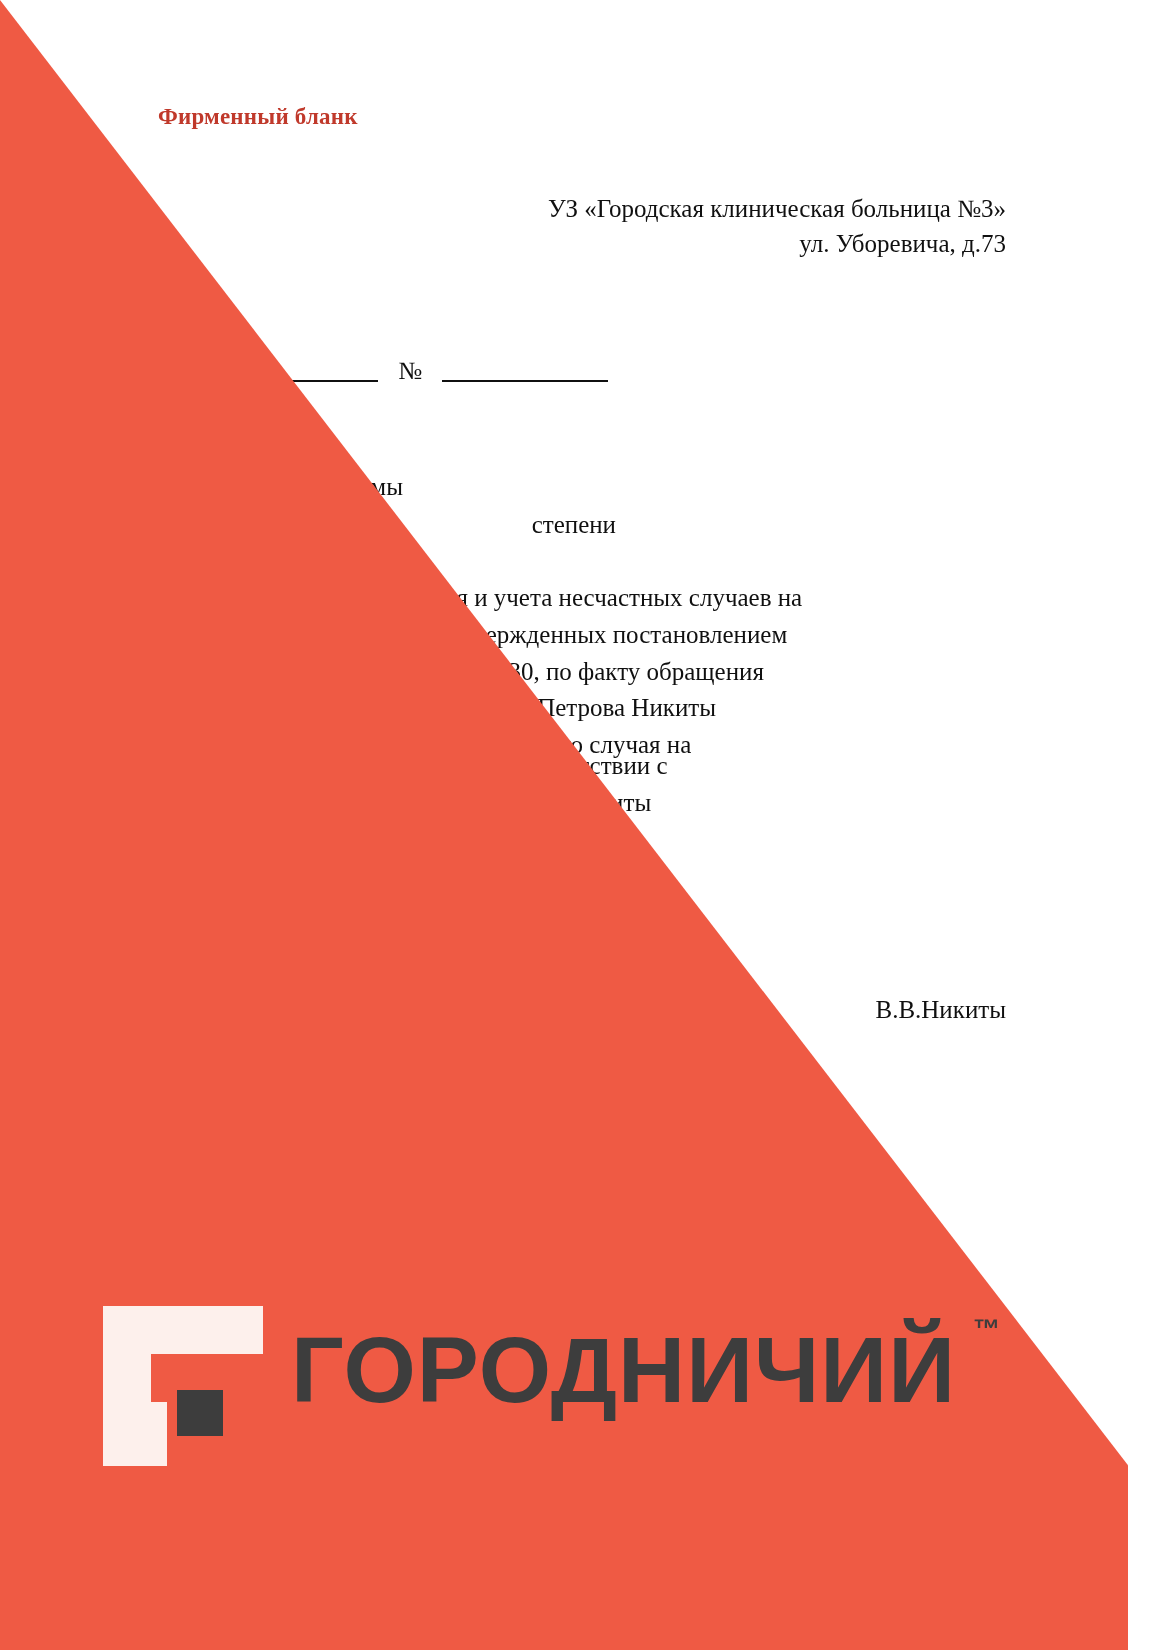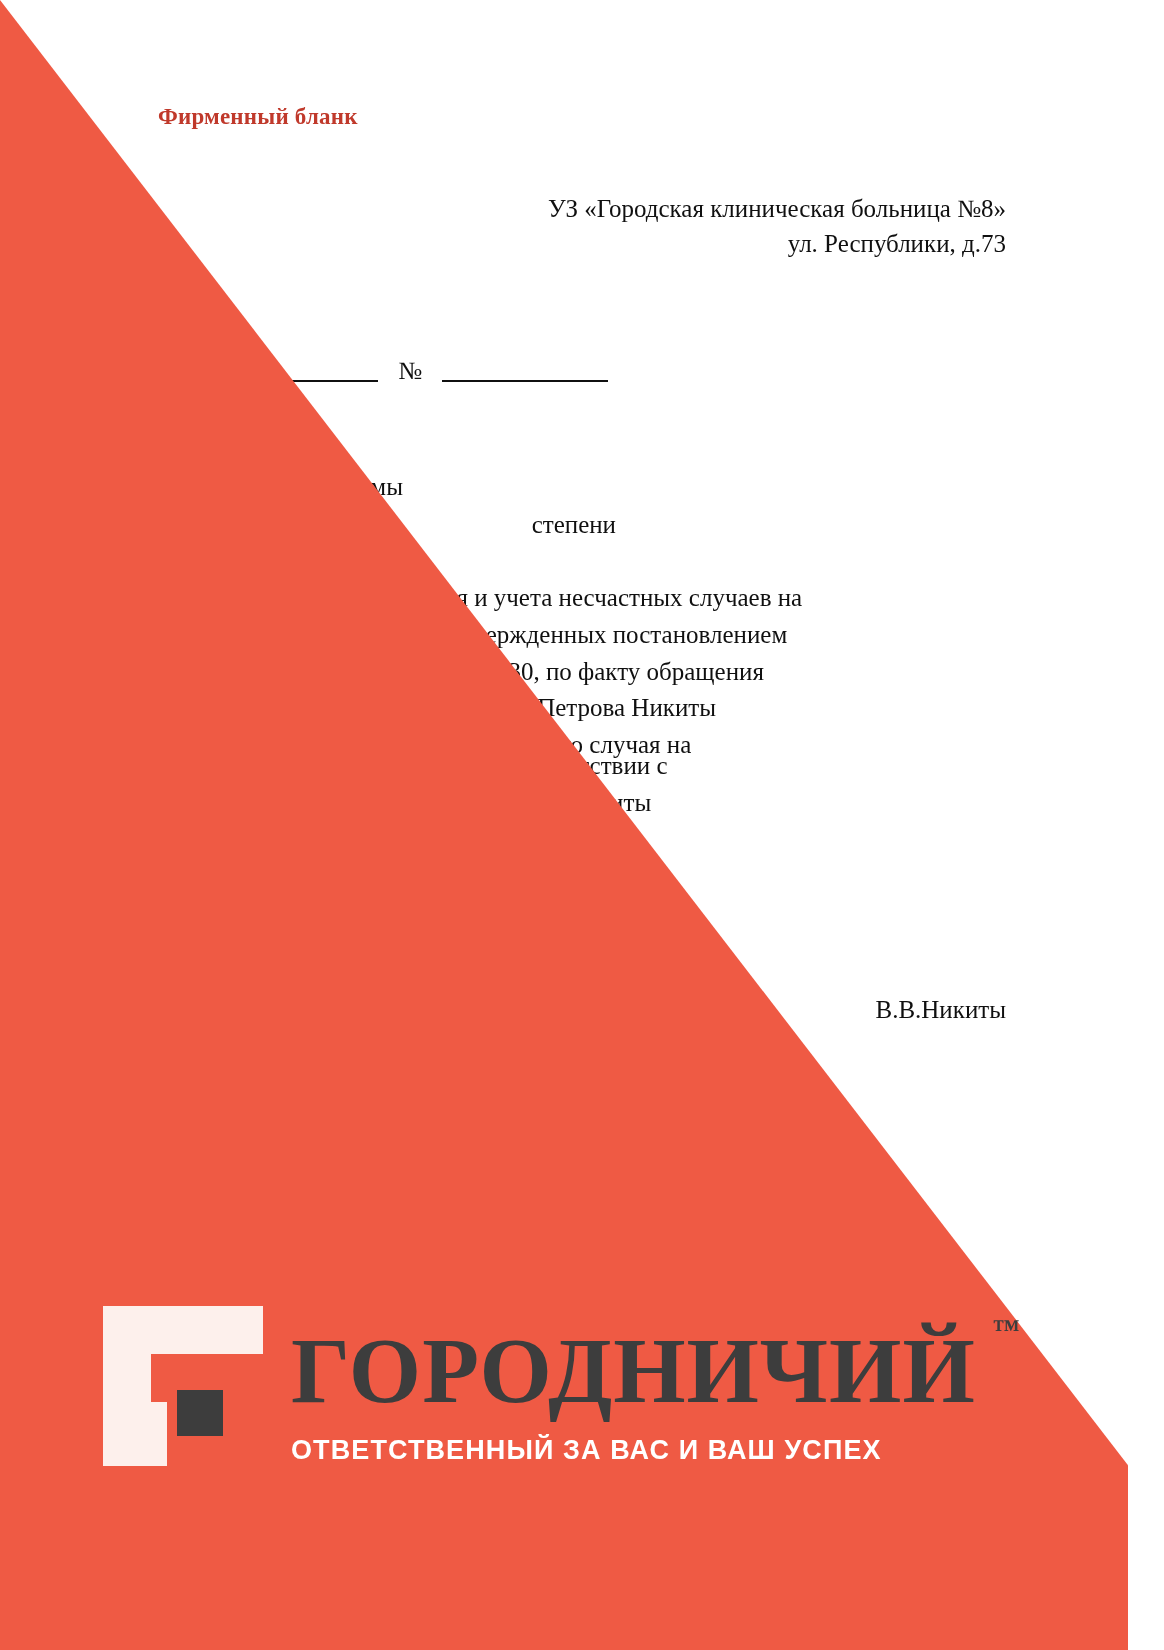--- a/index.html
+++ b/index.html
@@ -134,21 +134,21 @@
     width: 160px;
     height: 160px;
     flex: 0 0 auto;
   }
   .logo-text {
     margin-left: 28px;
     padding-top: 18px;
   }
   .wordmark {
     position: relative;
-    font-family: Liberation Serif, serif;
+    font-family: Liberation Sans, sans-serif;
     font-size: 93px;
     font-weight: 700;
     letter-spacing: 1px;
     color: #3d3d3d;
     line-height: 1;
     white-space: nowrap;
   }
   .tm {
     position: absolute;
     top: -8px;
@@ -171,22 +171,22 @@
 </head>
 <body>
 
 <div id="page">
 
   <div class="doc-layer">
 
     <div class="brand-note">Фирменный бланк</div>
 
     <div class="addressee">
-      <div>УЗ «Городская клиническая больница №8»</div>
-      <div>ул. Республики, д.73</div>
+      <div>УЗ «Городская клиническая больница №3»</div>
+      <div>ул. Уборевича, д.73</div>
     </div>
 
     <div class="refline refline-1">
       <span class="blank blank-short"></span>
       <span class="ref-label">№</span>
       <span class="blank blank-long"></span>
     </div>
 
 
     <div class="subject">
@@ -233,17 +233,16 @@
       <path d="M0,96 H64 V160 H0 Z" fill="#fdf0ec"></path>
 
       <rect x="74" y="84" width="46" height="46" fill="#3d3d3d"></rect>
     </svg>
 
     <div class="logo-text">
       <div class="wordmark">
         <span>ГОРОДНИЧИЙ</span>
         <span class="tm">™</span>
       </div>
-      <div class="tagline">ОТВЕТСТВЕННЫЙ ЗА ВАС И ВАШ УСПЕХ</div>
     </div>
   </div>
 
 </div>
 
 </body></html>

